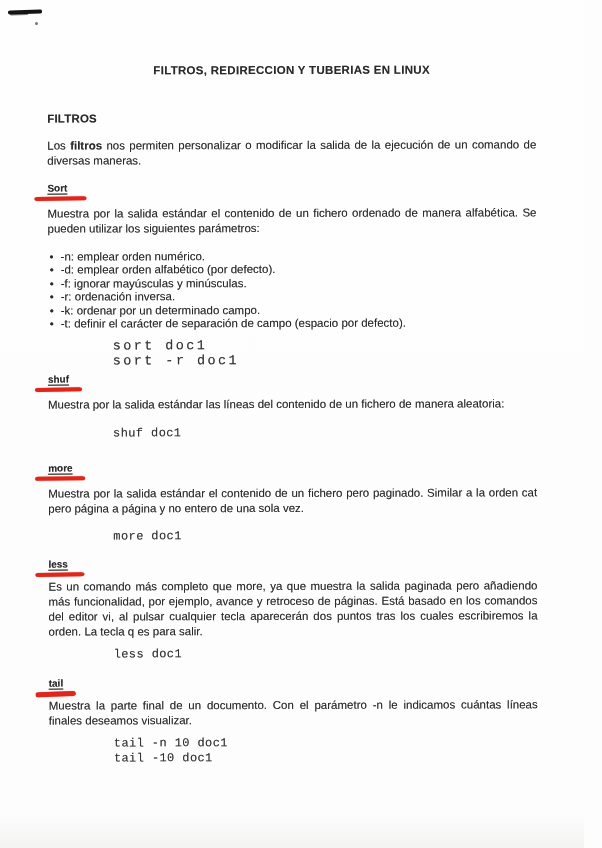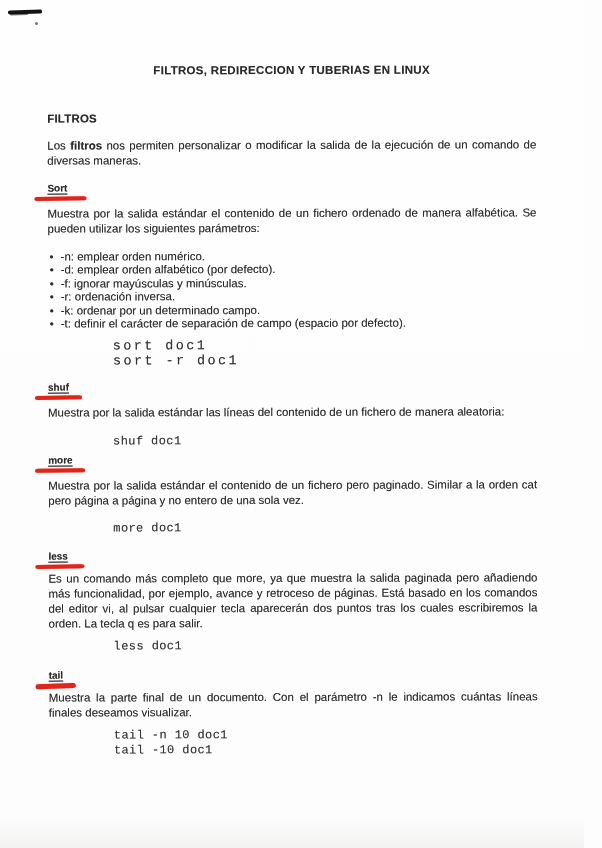--- a/index.html
+++ b/index.html
@@ -83,24 +83,24 @@
   }
   .code-block .code-line { font-size: 12px; line-height: 15px; letter-spacing: 0.4px; }
   .code-wide .code-line { font-size: 13.5px; letter-spacing: 2.4px; line-height: 15px; }
 
   
   .p-intro   { margin-top: 13px; }
   .h-sort    { margin-top: 13px; }
   .p-sort    { margin-top: 12px; }
   .ul-sort   { margin-top: 14px; }
   .code-sort { margin-top: 8px; }
-  .h-shuf    { margin-top: 12px; }
+  .h-shuf    { margin-top: 4px; }
   .p-shuf    { margin-top: 12px; }
   .code-shuf { margin-top: 14px; }
-  .h-more    { margin-top: 4px; text-align: center; }
+  .h-more    { margin-top: 20px; text-align: center; }
   .p-more    { margin-top: 12px; }
   .code-more { margin-top: 13px; }
   .h-less    { margin-top: 13px; text-align: right; }
   .p-less    { margin-top: 9px; }
   .code-less { margin-top: 8px; }
   .h-tail    { }
   .p-tail    { margin-top: 9px; }
   .code-tail { margin-top: 8px; }
 </style>
 </head>

